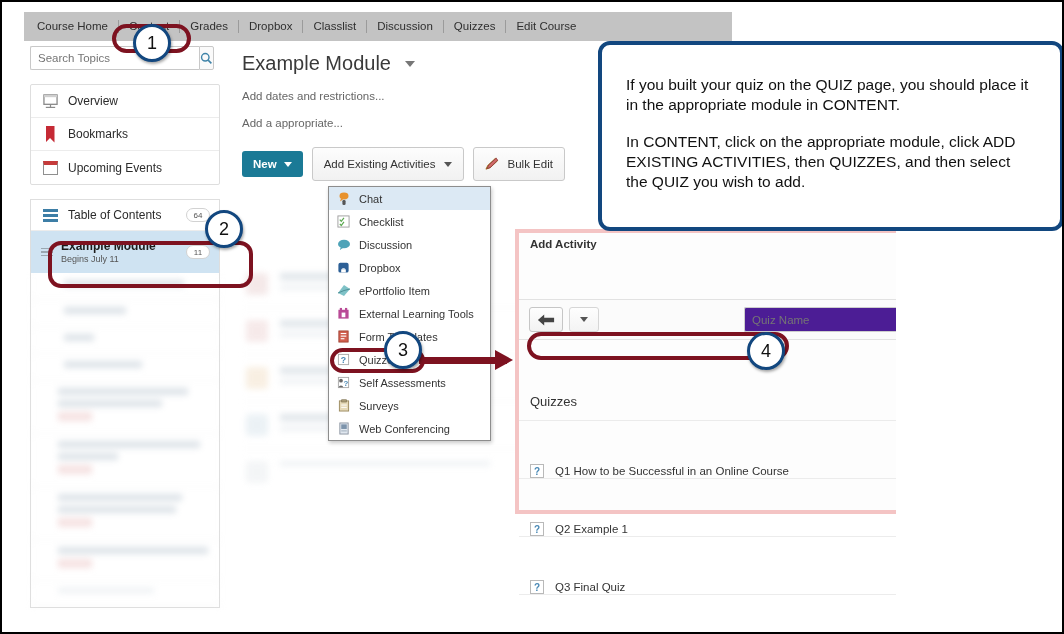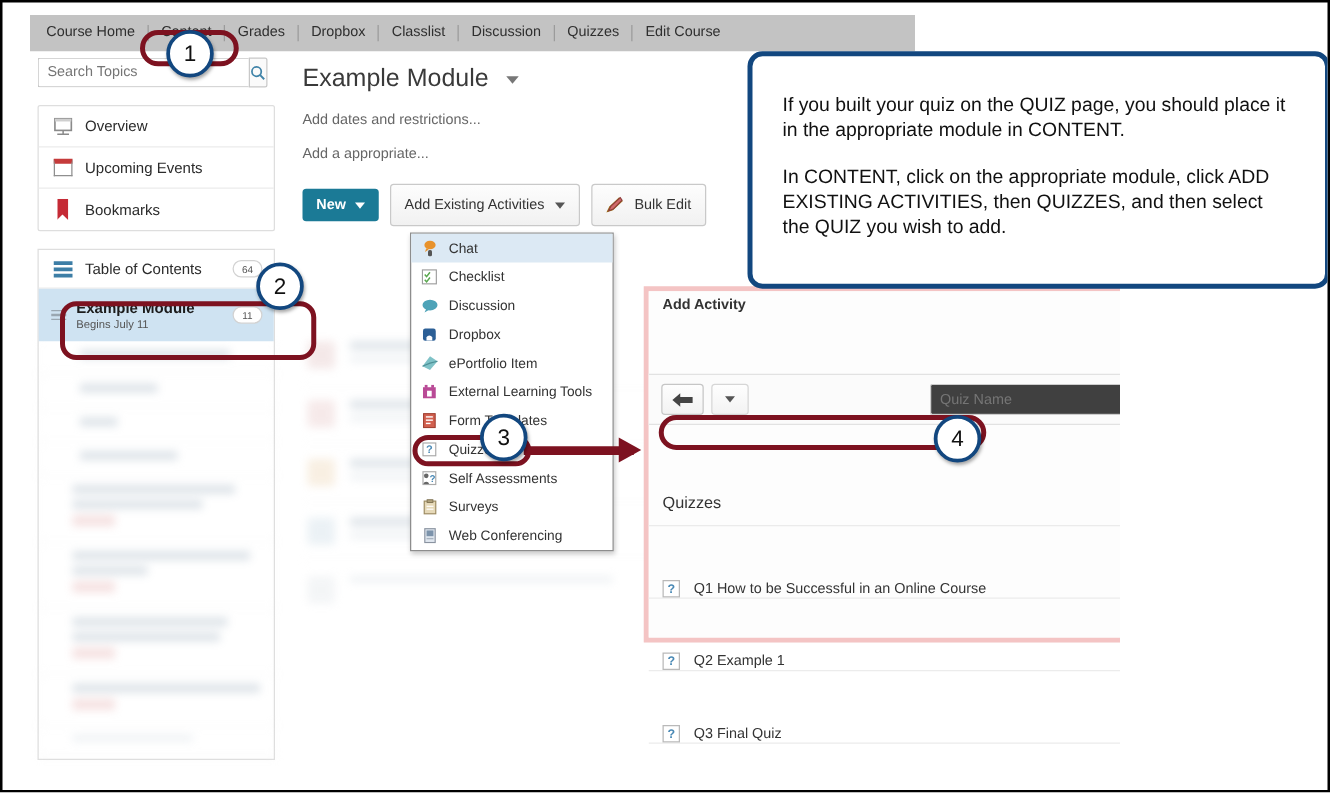--- a/index.html
+++ b/index.html
@@ -391,21 +391,21 @@
     height: 25px;
   }
   .aa-search input {
     flex: 1;
     border: 1px solid #cdcdcd;
     border-right: none;
     font-size: 11.5px;
     color: #9a9a9a;
     padding: 0 7px;
     outline: none;
-    background: #404040;
+    background: #4c1d95;
     font-family: "Liberation Sans", sans-serif;
     box-sizing: border-box;
     border-radius: 2px 0 0 2px;
   }
   .aa-section {
     font-size: 13px;
     color: #333;
     padding: 11px 0 11px 11px;
     border-bottom: 1px solid #ebebeb;
   }
@@ -586,29 +586,29 @@
               <rect x="2" y="1" width="14" height="10" fill="#ffffff" stroke="#8a8a8a" stroke-width="1.4"></rect>
               <rect x="2" y="1" width="14" height="2.4" fill="#cfcfcf"></rect>
               <line x1="9" y1="11" x2="9" y2="14" stroke="#8a8a8a" stroke-width="1.3"></line>
               <line x1="4" y1="14.3" x2="14" y2="14.3" stroke="#8a8a8a" stroke-width="1.3"></line>
             </svg>
           </span>
           <span>Overview</span>
         </div>
         <div class="side-item">
           <span class="side-ico">
+              <span class="bookmark"></span>
+            </span>
+          <span>Bookmarks</span>
+        </div>
+        <div class="side-item">
+          <span class="side-ico">
               <span class="cal"></span>
             </span>
           <span>Upcoming Events</span>
-        </div>
-        <div class="side-item">
-          <span class="side-ico">
-              <span class="bookmark"></span>
-            </span>
-          <span>Bookmarks</span>
         </div>
       </div>
 
       <div class="toc-card">
         <div class="toc-head">
           <span class="side-ico">
             <span class="toclines">
                 <i></i>
                 <i></i>
                 <i></i>

